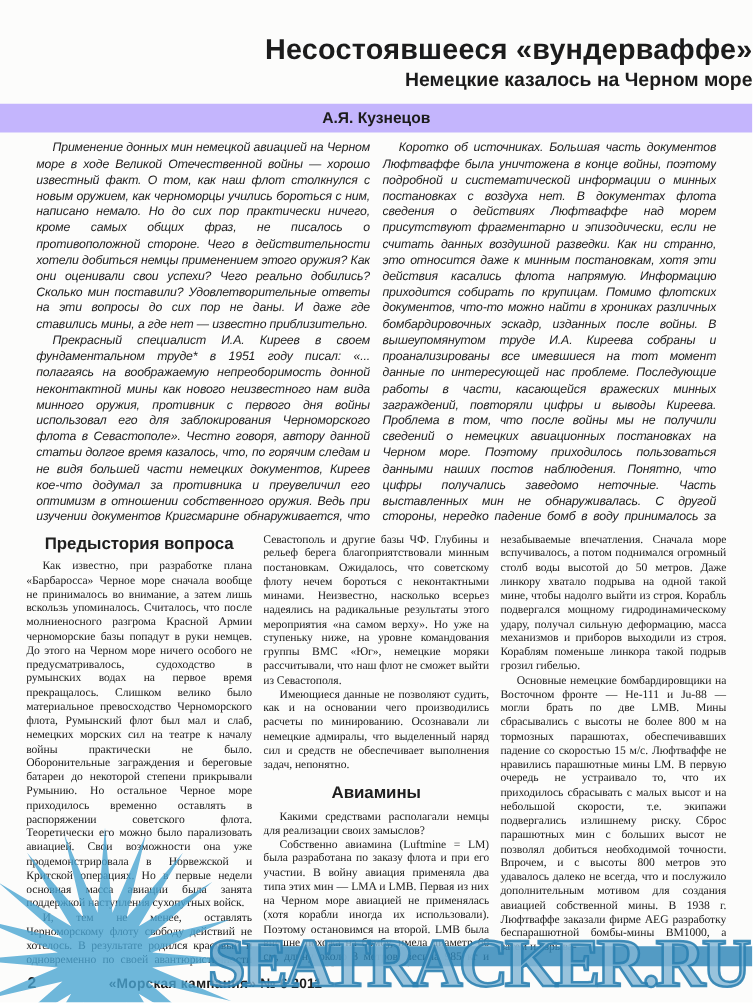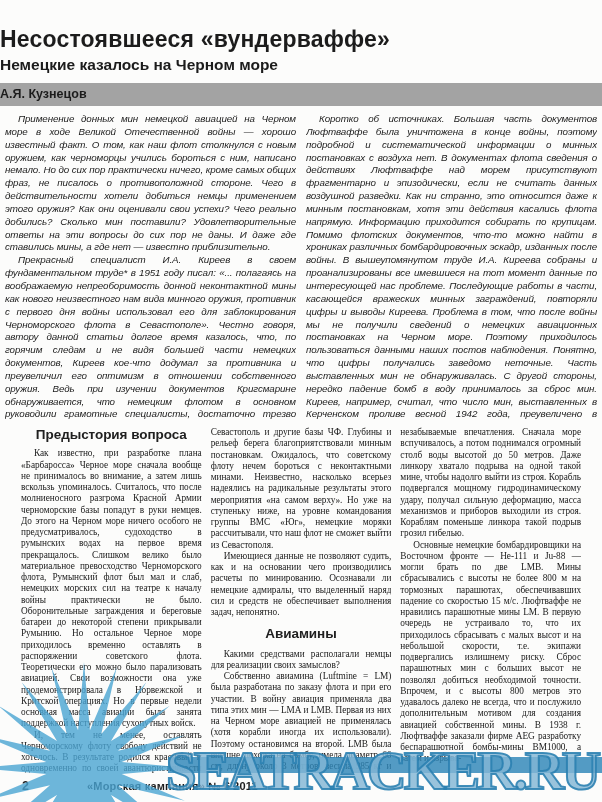--- a/index.html
+++ b/index.html
@@ -2,29 +2,29 @@
 <html><head>
 <meta charset="utf-8">
 <style>
   html,body{margin:0;padding:0;background:#ffffff;}
   .page{
     position:relative;width:602px;height:802px;overflow:hidden;
     background:#fcfcfb;color:#1c1c1c;
     font-family:"Liberation Sans",sans-serif;
   }
   
-  .header{padding-top:26px;text-align:left;}
+  .header{padding-top:26px;text-align:right;}
   .title{font-size:23px;font-weight:bold;margin:0;letter-spacing:.2px;}
   .subtitle{font-size:15.5px;font-weight:bold;margin:3px 0 0;}
   .author-bar{
-    margin-top:9px;background:#a3a3a3;
-    font-weight:bold;font-size:12.5px;padding:4px 0 5px;
+    margin-top:9px;background:#c4b5fd;text-align:center;
+    font-weight:bold;font-size:12.5px;padding:4px 12px 5px;
   }
   
-  .intro{display:flex;gap:10px;padding:7px 5px 0;height:308px;overflow:hidden;}
+  .intro{display:flex;gap:10px;padding:7px 29px 0;height:308px;overflow:hidden;}
   .intro-col{
     flex:1;font-style:italic;font-size:9.8px;line-height:12.85px;
     text-align:justify;letter-spacing:-.1px;overflow:hidden;
   }
   .intro-col p{margin:0;}
   
   .body-cols{display:flex;gap:9px;padding:6px 21px 0;height:346px;overflow:hidden;}
   .bcol{
     flex:1;font-size:9.3px;line-height:11.25px;text-align:justify;
     letter-spacing:-.05px;overflow:hidden;color:#202020;

